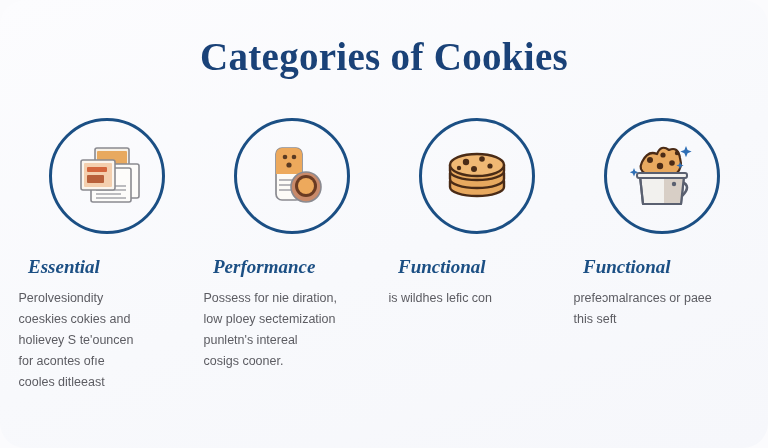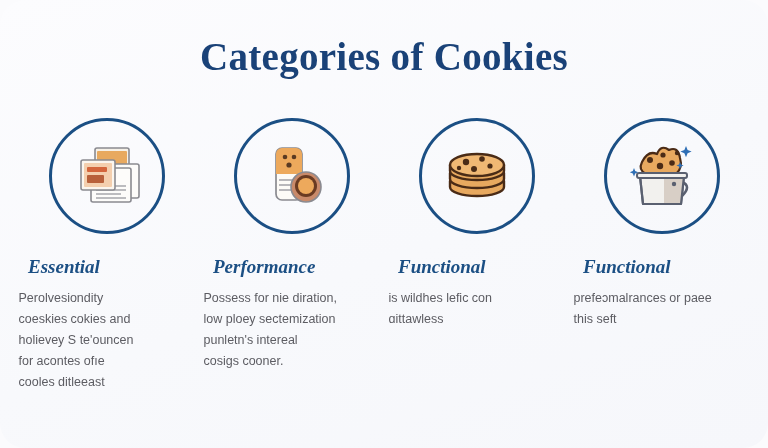--- a/index.html
+++ b/index.html
@@ -166,21 +166,20 @@
             <circle cx="44" cy="22" r="2.8" fill="#4a2b16"></circle>
             <circle cx="52" cy="29" r="2.6" fill="#4a2b16"></circle>
             <circle cx="36" cy="32" r="3" fill="#4a2b16"></circle>
             <circle cx="21" cy="31" r="2.2" fill="#4a2b16"></circle>
           </svg>
         </span>
       </div>
       <div class="col-heading">Functional</div>
       <div class="col-body">
         <span class="line">is wildhes lefic con</span>
-        <span class="line">ɑittawless</span>
       </div>
     </div>
 
     <div class="col">
       <div class="circle">
         <span>
           <svg width="80" height="80" viewBox="0 0 80 80">
             <path d="M20 26 q6 -12 15 -8 q4 -10 12 -4 q9 -4 11 8 q3 10 -4 16 h-30 q-8 -4 -4 -12 z" fill="#e8a95f" stroke="#4a2b16" stroke-width="2.2" stroke-linejoin="round"></path>
             <circle cx="28" cy="24" r="3" fill="#4a2b16"></circle>
             <circle cx="41" cy="19" r="2.6" fill="#4a2b16"></circle>

